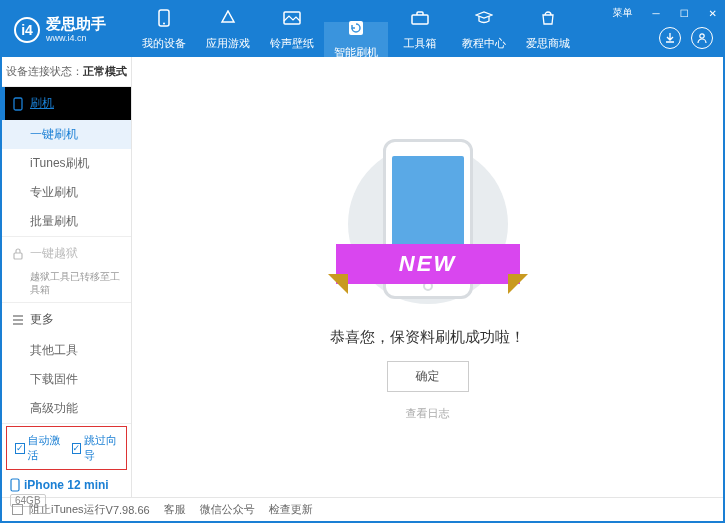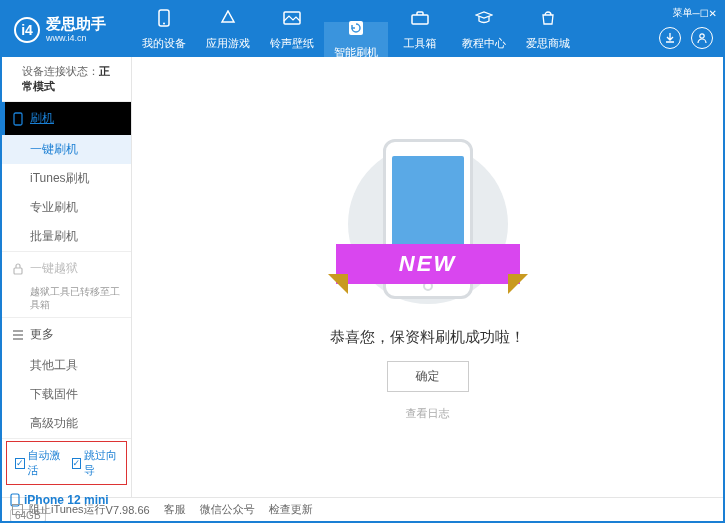--- a/index.html
+++ b/index.html
@@ -6,27 +6,27 @@
 body { background: #fff; width: 725px; height: 523px; overflow: hidden; border: 2px solid #1a7fd4; }
 .header { background: #1a7fd4; height: 55px; display: flex; align-items: center; color: #fff; position: relative; }
 .logo-area { display: flex; align-items: center; gap: 6px; padding: 0 12px; width: 130px; }
 .logo-circle { width: 26px; height: 26px; border: 2px solid #fff; border-radius: 50%; display: flex; align-items: center; justify-content: center; font-weight: bold; font-size: 14px; }
 .logo-text { font-size: 15px; font-weight: bold; line-height: 1.1; }
 .logo-url { font-size: 9px; opacity: 0.9; }
 .nav-tabs { display: flex; height: 100%; }
 .nav-tab { width: 64px; display: flex; flex-direction: column; align-items: center; justify-content: center; font-size: 11px; cursor: pointer; gap: 9px; }
 .nav-tab.active { background: #3a94dd; margin-top: 20px; }
 .nav-icon { width: 18px; height: 18px; display: flex; align-items: center; justify-content: center; }
-.win-controls { position: absolute; right: 6px; top: 4px; display: flex; gap: 0; font-size: 10px; align-items: center; }
+.win-controls { position: absolute; right: 6px; top: 4px; display: flex; gap: 20px; font-size: 10px; align-items: center; }
 .win-controls span { cursor: pointer; }
 .header-right { position: absolute; right: 10px; bottom: 8px; display: flex; gap: 10px; }
 .circle-btn { width: 22px; height: 22px; border: 1.5px solid #fff; border-radius: 50%; display: flex; align-items: center; justify-content: center; cursor: pointer; font-size: 12px; }
 .body-area { display: flex; height: calc(100% - 55px - 24px); }
 .sidebar { width: 130px; border-right: 1px solid #e5e5e5; display: flex; flex-direction: column; font-size: 12px; }
-.status-bar { padding: 7px 20px; color: #666; font-size: 11px; border-bottom: 1px solid #eee; }
+.status-bar { padding: 7px 4px; color: #666; font-size: 11px; border-bottom: 1px solid #eee; }
 .status-bar b { color: #333; }
 .side-section { border-bottom: 1px solid #eee; }
 .side-header { display: flex; align-items: center; gap: 6px; padding: 8px 10px; color: #555; cursor: pointer; }
 .side-header.active-h { color: #1a7fd4; border-left: 3px solid #1a7fd4; padding-left: 7px; background: #000000; text-decoration: underline; }
 .side-item { padding: 6px 10px 6px 28px; color: #666; cursor: pointer; }
 .side-item.active { background: #e8f2fc; color: #1a7fd4; }
 .side-note { font-size: 10px; color: #999; padding: 0 10px 6px 28px; line-height: 1.3; }
 .checkbox-row { display: flex; gap: 10px; padding: 6px 8px; border: 1.5px solid #d33; margin: 2px 4px; }
 .chk { display: flex; align-items: center; gap: 3px; font-size: 11px; color: #1a7fd4; cursor: pointer; }
 .chk-box { width: 11px; height: 11px; border: 1px solid #1a7fd4; display: inline-flex; align-items: center; justify-content: center; font-size: 9px; color: #1a7fd4; }

